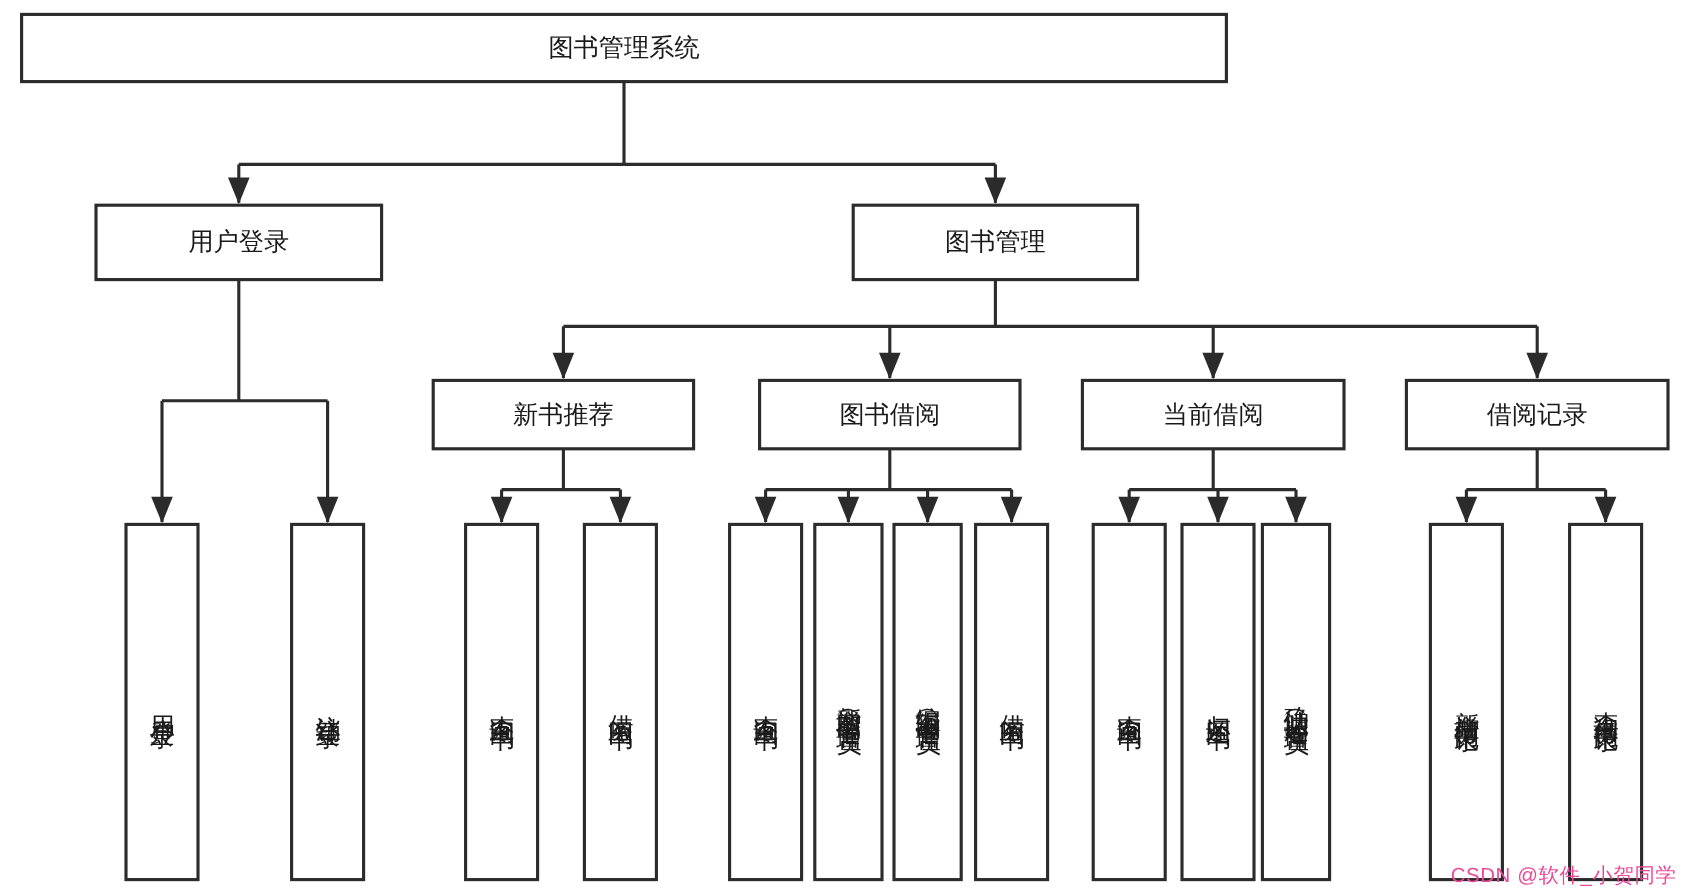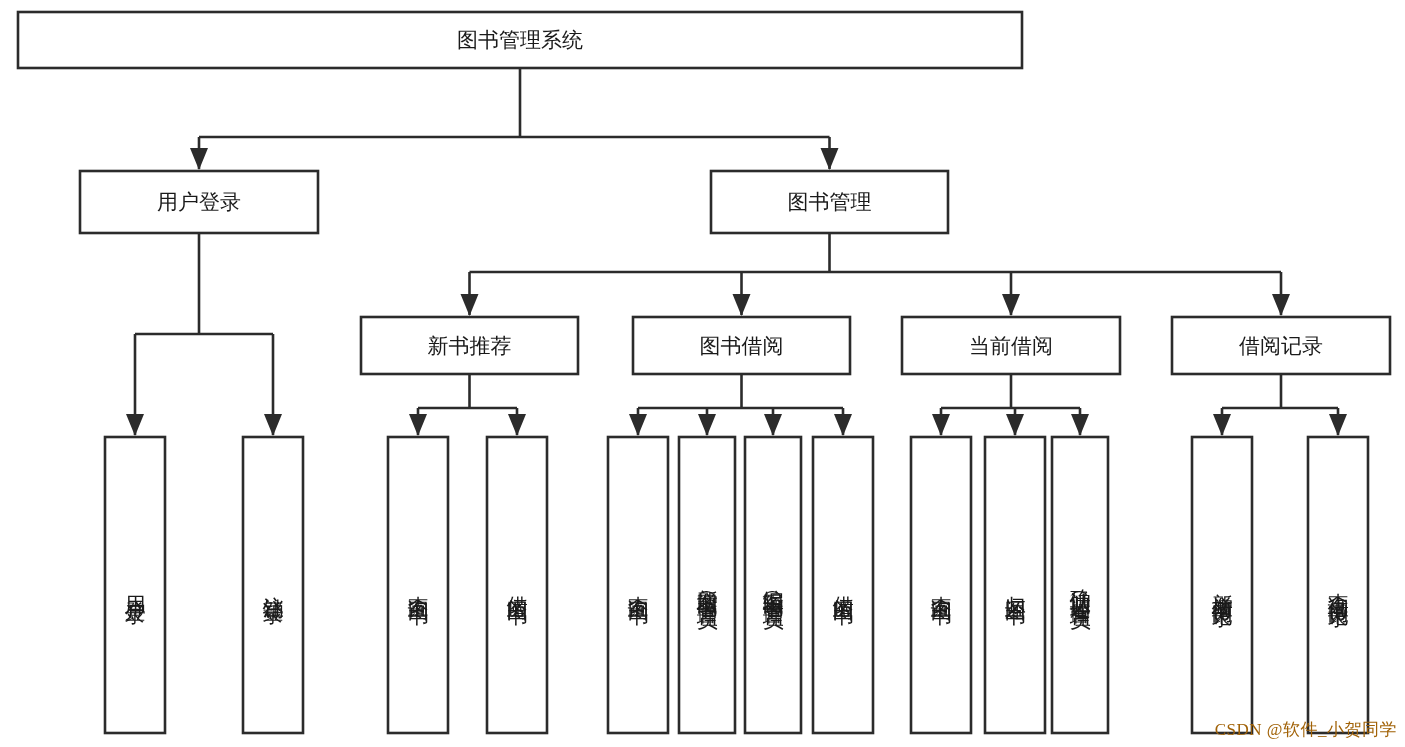--- a/index.html
+++ b/index.html
@@ -58,23 +58,23 @@
     color: #1a1a1a;
     letter-spacing: 3px;
     white-space: nowrap;
     text-align: center;
     pointer-events: none;
   }
   .watermark {
     position: absolute;
     right: 8px;
     bottom: 6px;
-    font-family: Liberation Serif, serif;
+    font-family: Liberation Sans, sans-serif;
     font-size: 17px;
-    color: #a16207;
+    color: #ec4899;
     white-space: nowrap;
     letter-spacing: 0.5px;
   }
 </style>
 </head>
 <body>
 
 <div id="diagram-root">
 
   <svg id="diagram-svg" viewBox="0 0 1405 747">

